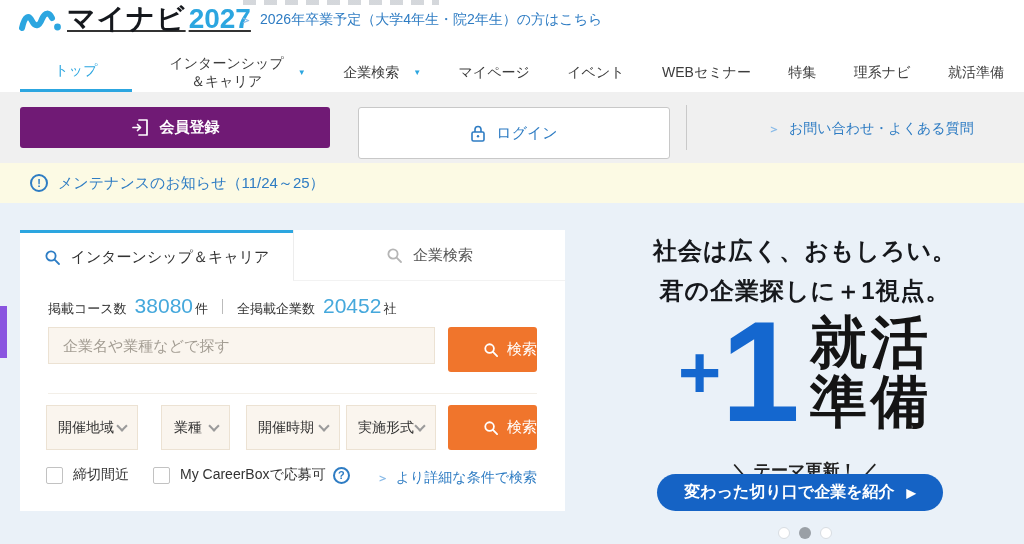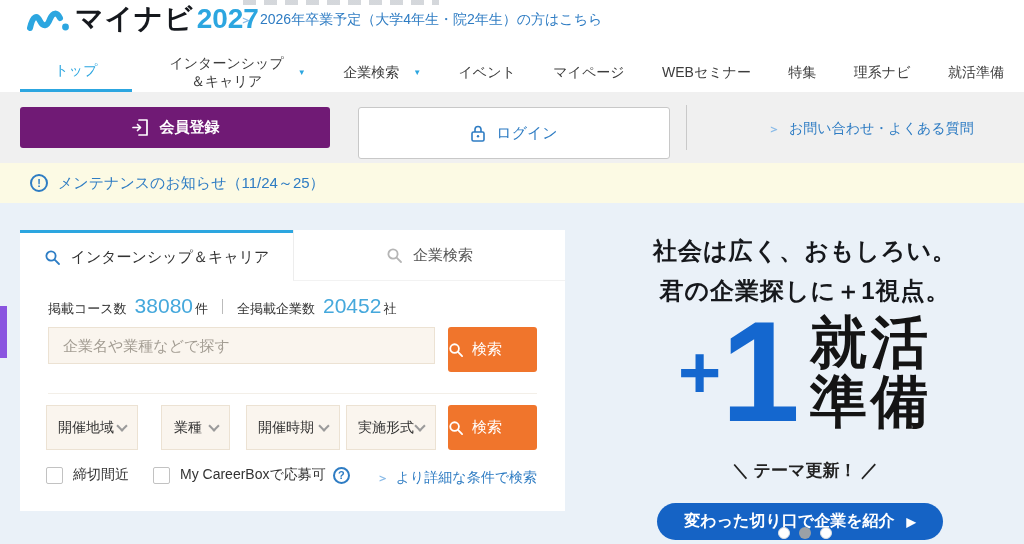--- a/index.html
+++ b/index.html
@@ -2,21 +2,21 @@
 <html><head>
 <meta charset="utf-8">
 <style>
   * { margin:0; padding:0; box-sizing:border-box; }
   body { background:#dddddd; }
   .page {
     position:relative; width:1024px; height:544px; overflow:hidden;
     background:#ffffff; font-family:"Liberation Sans", sans-serif; color:#333;
   }
   
-  .logo { position:absolute; left:26px; top:0px; display:flex; align-items:center; }
+  .logo { position:absolute; left:18px; top:0px; display:flex; align-items:center;text-decoration:underline; }
   .logo-wave { margin-right:5px; margin-top:3px; }
   .logo-brand { font-size:28px; font-weight:bold; color:#15181d; letter-spacing:1px; }
   .logo-year { font-size:28px; font-weight:bold; color:#2ca6e0; margin-left:3px; }
   .crop-strip { position:absolute; left:243px; top:0; width:196px; height:5px; opacity:.5;
     background:repeating-linear-gradient(90deg,#aab0b8 0 13px,transparent 13px 21px); }
   .grad-link { position:absolute; left:240px; top:11px; font-size:14px; color:#2e7cc3;
     display:flex; align-items:center; gap:8px; text-decoration:none; }
   .chev { color:#8abbe8; font-size:12px; font-weight:bold; }
   
   .nav { position:absolute; left:0; top:53px; width:1024px; height:39px;
@@ -57,21 +57,21 @@
   .stats { position:absolute; left:28px; top:64px; display:flex; align-items:baseline;justify-content:center; }
   .stat-label, .stat-unit { font-size:13px; color:#333; }
   .stat-value { font-size:21px; color:#45a8dc; margin:0 2px 0 8px; }
   .stat-divider { width:1px; height:15px; background:#bbb; margin:0 14px; align-self:center; }
   .keyword-input { position:absolute; left:28px; top:97px; width:387px; height:37px;
     background:#faf5ee; border:1px solid #ece2d3; padding:0 14px; font-size:15px; color:#333;
     font-family:"Liberation Sans", sans-serif; }
   .keyword-input::placeholder { color:#a39d93; }
   .search-btn { position:absolute; width:89px; height:45px; background:#f0752c; border:none;
     border-radius:3px; color:#fff; font-size:15px; display:flex; align-items:center;
-    justify-content:flex-start; gap:8px; cursor:pointer; }
+    justify-content:flex-end; gap:8px; cursor:pointer; }
   .search-btn.kw { left:428px; top:97px; }
   .search-btn.ft { left:428px; top:175px; }
   .row-divider { position:absolute; left:28px; top:163px; width:489px; height:1px; background:#f3efe8; }
   .select { position:absolute; top:175px; height:45px; background:#faf5ee; border:1px solid #ece2d3;
     display:flex; align-items:center; justify-content:space-between; padding:0 11px;
     font-size:14px; color:#333; cursor:pointer; }
   .sel-1 { left:26px;  width:92px; }
   .sel-2 { left:141px; width:69px;padding-left:12px; }
   .sel-3 { left:226px; width:94px; }
   .sel-4 { left:326px; width:90px; }
@@ -91,21 +91,21 @@
     font-weight:bold; color:#16181c; letter-spacing:1px; }
   .bn-h1 { top:32px; } .bn-h2 { top:72px; }
   .bn-big { position:absolute; left:595px; top:110px; width:420px; display:flex;
     align-items:center; justify-content:center; gap:14px; }
   .plus-one { display:flex; align-items:center; color:#1467cf; font-weight:bold; }
   .plus { font-size:74px; line-height:.8; }
   .one  { font-size:142px; line-height:.78; letter-spacing:-4px; }
   .big-words { font-size:57px; font-weight:bold; color:#141414; line-height:1.04; letter-spacing:4px; }
   .bn-note { position:absolute; left:595px; top:256px; width:420px; text-align:center;
     font-size:17px; font-weight:bold; color:#222; }
-  .bn-cta { position:absolute; left:657px; top:300px; width:286px; height:37px; background:#1563c5;
+  .bn-cta { position:absolute; left:657px; top:271px; width:286px; height:37px; background:#1563c5;
     border:none; border-radius:19px; color:#fff; font-size:16px; font-weight:bold;
     display:flex; align-items:center; justify-content:center; gap:12px; cursor:pointer; }
   .play { font-size:12px; }
   .bn-dots { position:absolute; left:595px; top:324px; width:420px; display:flex;
     justify-content:center; gap:9px; }
   .dot { width:12px; height:12px; border-radius:50%; background:#fff; border:1px solid #d8dde2; cursor:pointer; }
   .dot.active { background:#9aa0a6; border:none; }
 </style>
 </head>
 <body>
@@ -135,24 +135,24 @@
         <span>インターンシップ</span><br>
         <span>＆キャリア</span>
       </span>
       <span class="dd-arrow">▼</span>
     </div>
     <div class="nav-item">
       <span>企業検索</span>
       <span class="dd-arrow">▼</span>
     </div>
     <div class="nav-item">
+      <span>マイページ</span>
+    </div>
+    <div class="nav-item">
       <span>イベント</span>
-    </div>
-    <div class="nav-item">
-      <span>マイページ</span>
     </div>
     <div class="nav-item">
       <span>WEBセミナー</span>
     </div>
     <div class="nav-item">
       <span>特集</span>
     </div>
     <div class="nav-item">
       <span>理系ナビ</span>
     </div>

